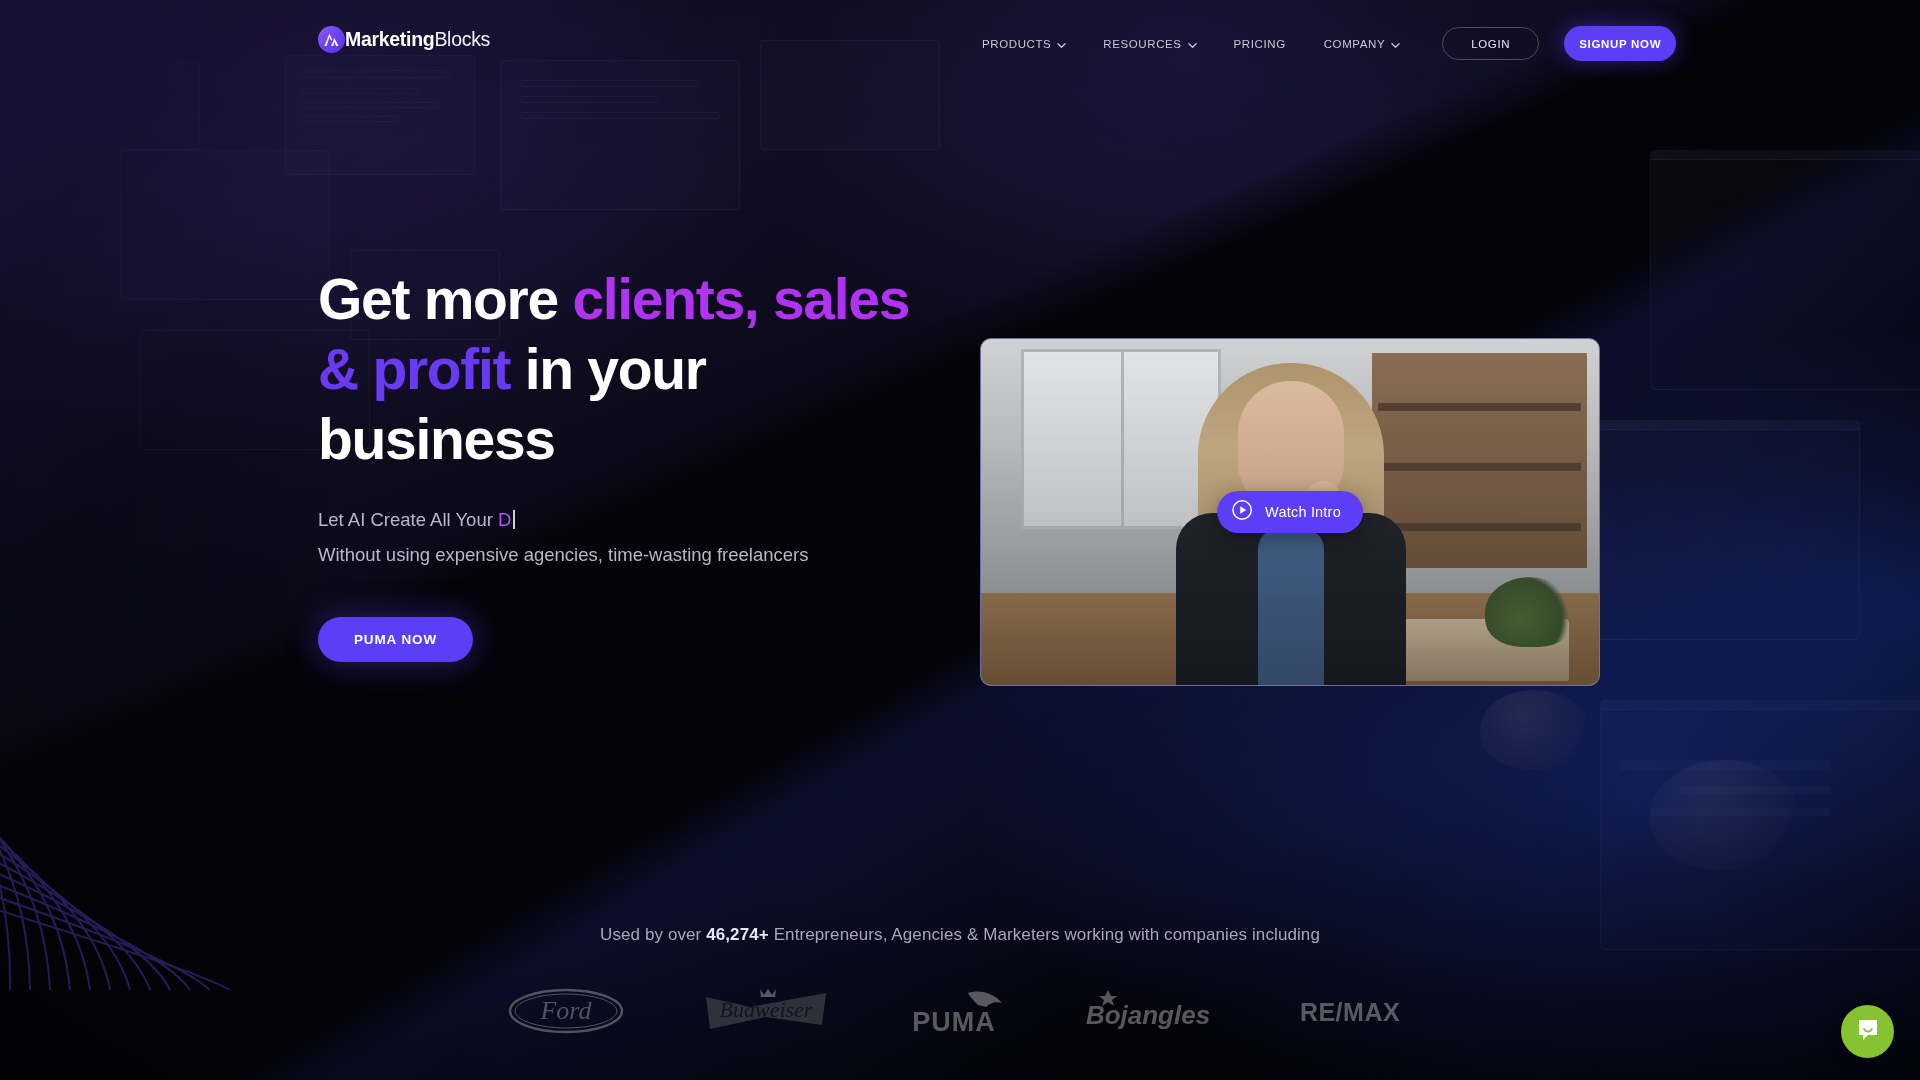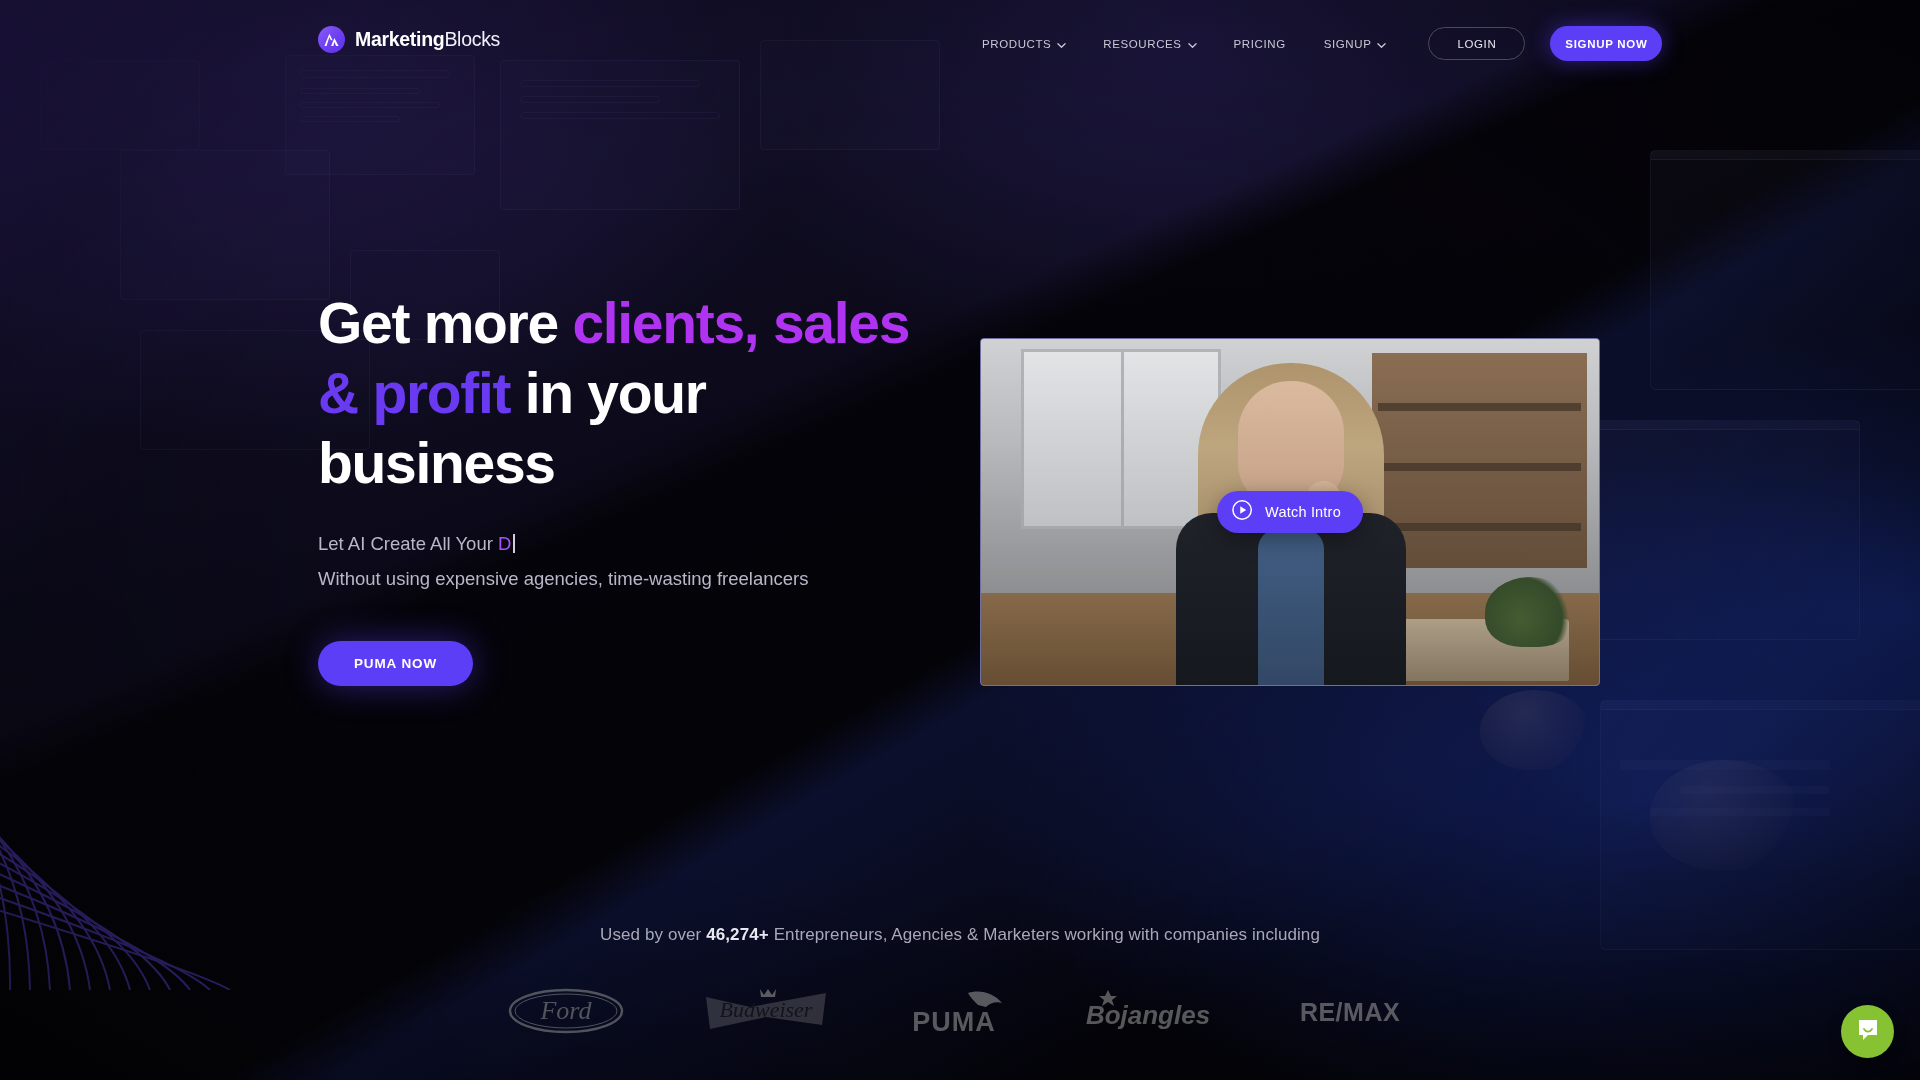--- a/index.html
+++ b/index.html
@@ -50,21 +50,21 @@
 
   
   .swirl { position:absolute; left:-150px; top:560px; width:420px; height:430px; }
   .swirl svg { width:100%; height:100%; }
 
   
   .header {
     position:absolute; top:0; left:0; right:0; height:70px;
     display:flex; align-items:center; z-index:30;
   }
-  .logo { position:absolute; left:318px; top:26px; display:flex; align-items:center; gap:10px; }
+  .logo { position:absolute; left:318px; top:26px; display:flex; align-items:center; }
   .logo-badge {
     width:27px; height:27px; border-radius:50%;
     background:linear-gradient(135deg,#8b5cf6 0%, #6d3ff0 55%, #5b33e8 100%);
     display:flex; align-items:center; justify-content:center;
   }
   .logo-text { font-size:19.5px; letter-spacing:-0.3px; color:#fff; white-space:nowrap; }
   .logo-text b { font-weight:700; }
   .logo-text span { font-weight:400; color:#f3f1fb; }
 
   .nav { position:absolute; left:965px; top:26px; display:flex; align-items:center; gap:4px; }
@@ -81,21 +81,21 @@
     display:flex; align-items:center; justify-content:center; cursor:pointer;text-align:right;
   }
   .btn-signup {
     margin-left:21px; width:112px; height:35px; border-radius:18px;
     background:#5b3ef5; color:#fff; font-size:11.5px; letter-spacing:0.7px; font-weight:700;
     display:flex; align-items:center; justify-content:center; cursor:pointer;
     box-shadow:0 0 22px rgba(91,62,245,0.45);
   }
 
   
-  .hero-left { position:absolute; left:318px; top:288px; width:680px; z-index:20; }
+  .hero-left { position:absolute; left:318px; top:264px; width:680px; z-index:20; }
   h1.headline {
     font-size:57px; line-height:70px; font-weight:700; color:#ffffff;
     letter-spacing:-1.3px;
   }
   .c-magenta { color:#b033f2; }
   .c-violet  { color:#6a3af2; }
 
   .sub { margin-top:28px; }
   .sub-line {
     font-size:18.5px; line-height:35px; color:#b9b7c8; font-weight:400;
@@ -108,21 +108,21 @@
   .btn-join {
     margin-top:45px; width:155px; height:45px; border-radius:23px;
     background:#5b3ef5; color:#fff; font-size:13.5px; font-weight:700; letter-spacing:0.9px;
     display:flex; align-items:center; justify-content:center; cursor:pointer;
     box-shadow:0 0 34px rgba(91,62,245,0.45);
   }
 
   
   .video {
     position:absolute; left:980px; top:338px; width:620px; height:348px;
-    border:1px solid #6f6fa0; border-radius:4px; overflow:hidden; z-index:20;
+    border:1px solid #6f6fa0; border-radius:11px; overflow:hidden; z-index:20;
     background:#8e9095;
   }
   .video-img { position:absolute; inset:0; }
   .vi-bg {
     position:absolute; inset:0;
     background:
       linear-gradient(180deg,#d9dadc 0%, #c6c8cb 30%, #aeb0b3 58%, #8b8d90 100%);
   }
   .vi-window {
     position:absolute; left:40px; top:10px; width:200px; height:180px;
@@ -305,21 +305,21 @@
         <span class="caret">
           <svg width="9" height="9" viewBox="0 0 10 10">
               <path d="M1 3 L5 7 L9 3" fill="none" stroke="#c9c7d6" stroke-width="1.4" stroke-linecap="round" stroke-linejoin="round"></path>
             </svg>
         </span>
       </div>
       <div class="nav-item">
         <span>PRICING</span>
       </div>
       <div class="nav-item">
-        <span>SIGNUP</span>
+        <span>COMPANY</span>
         <span class="caret">
           <svg width="9" height="9" viewBox="0 0 10 10">
               <path d="M1 3 L5 7 L9 3" fill="none" stroke="#c9c7d6" stroke-width="1.4" stroke-linecap="round" stroke-linejoin="round"></path>
             </svg>
         </span>
       </div>
       <div class="btn-login">LOGIN</div>
       <div class="btn-signup">SIGNUP NOW</div>
     </nav>
   </header>

